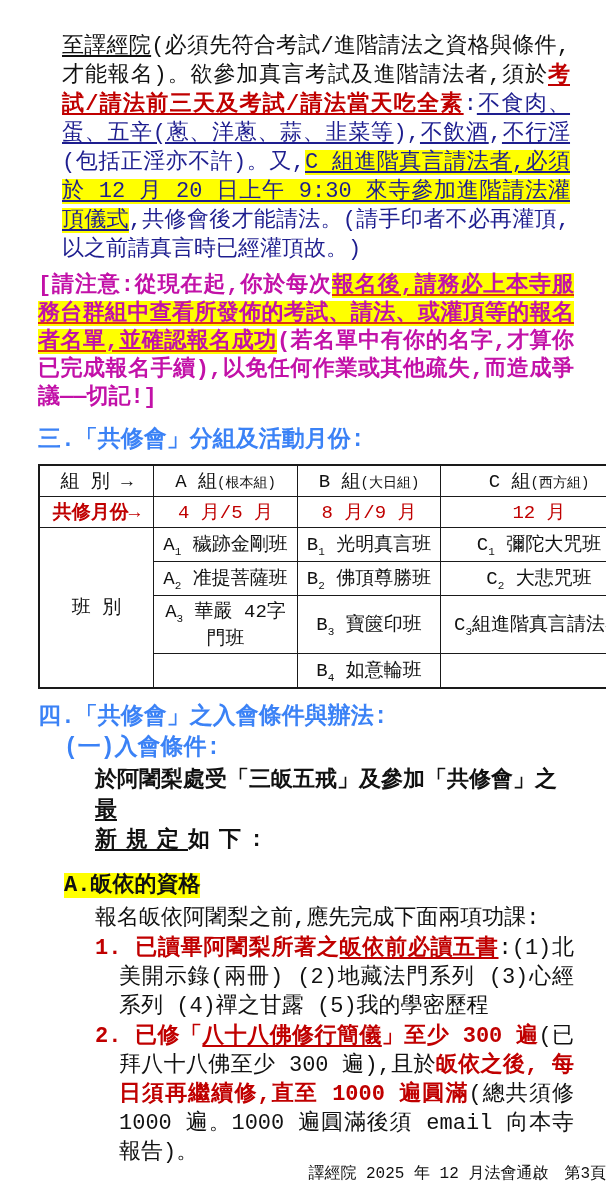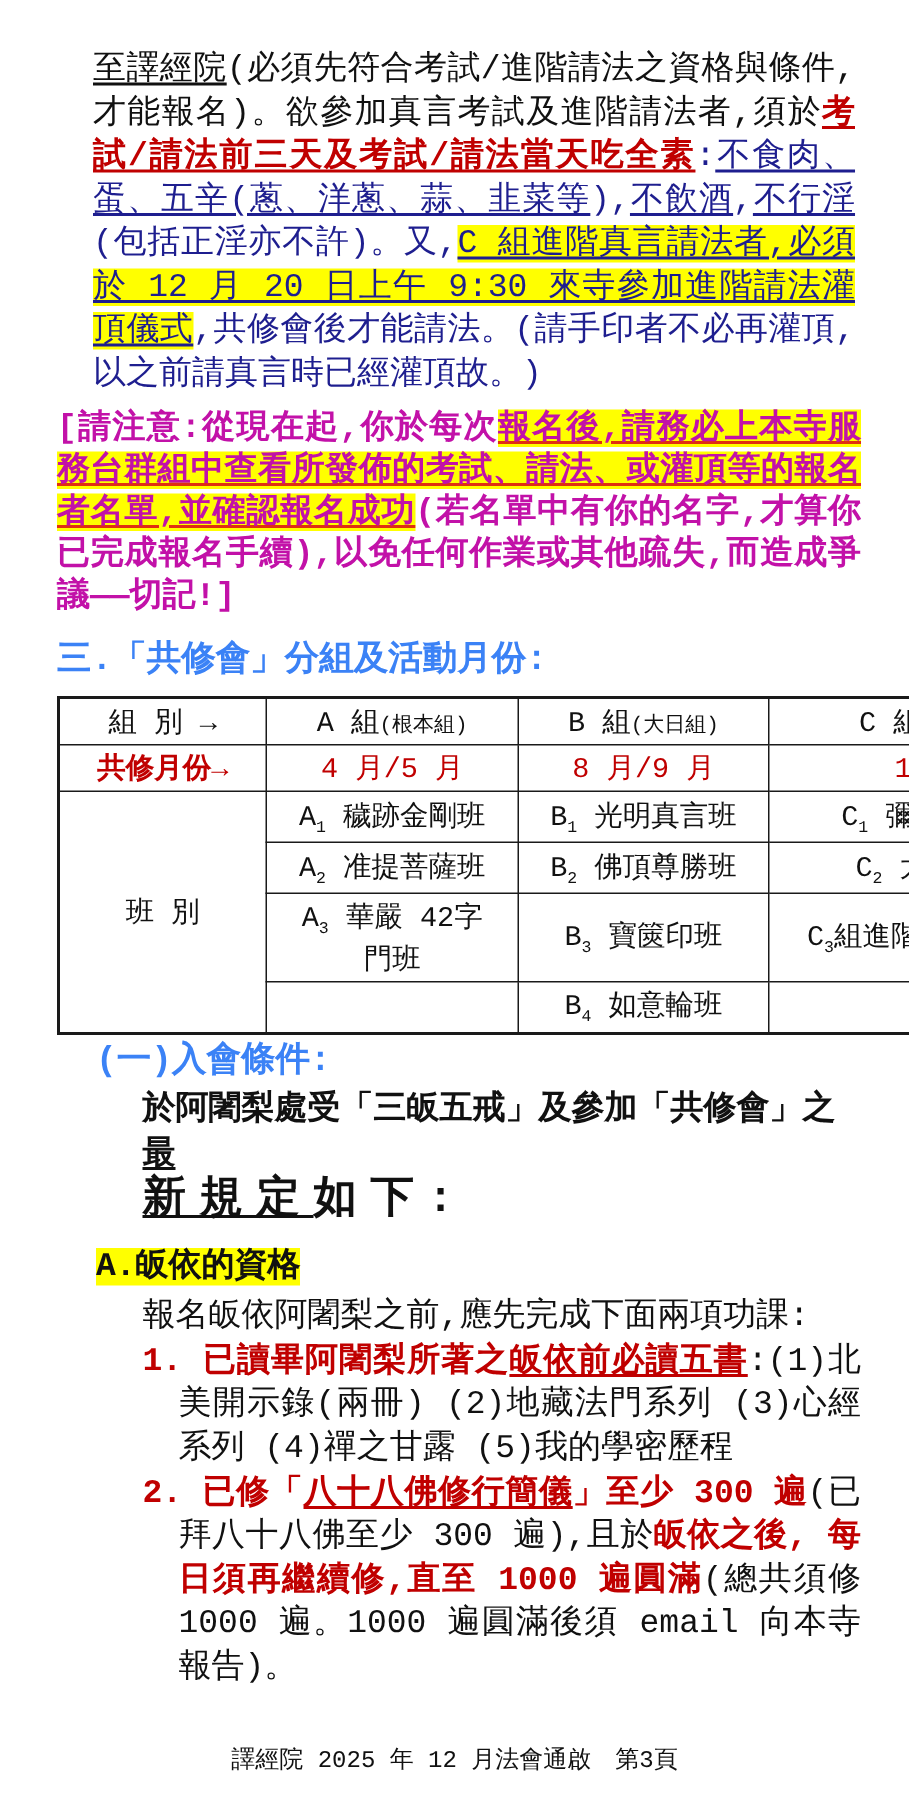--- a/index.html
+++ b/index.html
@@ -17,38 +17,38 @@
   .u{text-decoration:underline;text-underline-offset:3px;}
   .ured{text-decoration:underline;text-decoration-color:#E03010;text-decoration-thickness:2px;text-underline-offset:3px;}
   .hl{background:#FFFF00;}
   
   .p1{margin:32px 36px 0 62px;}
   .notice{margin:8px 32px 0 38px;font-size:22px;line-height:28px;}
   .h-blue{color:#3b82f6;font-weight:bold;font-size:23px;line-height:28px;}
   .h3{margin:14px 0 0 38px;}
   .intro2{margin:11px 36px 0 62px;}
   table.sched{border-collapse:collapse;margin:10px 0 0 38px;table-layout:fixed;width:530px;font-size:19px;}
-  table.sched td{border:1.6px solid #1a1a1a;padding:2px 20px;text-align:center;vertical-align:middle;}
+  table.sched td{border:1.6px solid #1a1a1a;padding:2px 8px;text-align:center;vertical-align:middle;}
   table.sched{border:2.5px solid #1a1a1a;}
   td.wc0{width:97px;}td.wc1{width:127px;}td.wc2{width:126px;}td.wc3{width:180px;}
   .paren{font-size:14px;}
   td.cls{text-align:left;padding-left:7px;height:29px;}
   sub{font-size:11px;}
   .redc{color:#C00000;}
   .redb{color:#C00000;font-weight:bold;}
   .notes{margin:10px 28px 0 38px;font-size:19px;line-height:25px;}
   .n2{padding-left:38px;}
   .h4{margin:14px 0 0 38px;}
   .sub1{margin:3px 0 0 64px;}
   .cond{margin:4px 36px 0 95px;font-weight:bold;font-size:22px;line-height:30px;}
-  .cond2{margin:0 36px 16px 95px;font-weight:bold;font-size:29px;line-height:30px;letter-spacing:9px;}
+  .cond2{margin:0 36px 16px 95px;font-weight:bold;font-size:22px;line-height:30px;letter-spacing:9px;}
   .ahead{margin:9px 0 0 64px;font-size:22px;line-height:28px;font-weight:bold;}
   .alead{margin:4px 36px 0 95px;}
   .item{margin:1px 32px 0 119px;text-indent:-24px;}
-  .footer{position:absolute;left:0;right:0;bottom:16px;text-align:center;font-size:16px;color:#111;}
+  .footer{position:absolute;left:0;right:0;bottom:16px;text-align:right;font-size:16px;color:#111;}
 </style>
 </head>
 <body>
 
 <div class="page">
 
   <p class="p p1"><span class="k u">至譯經院</span><span class="k">(必須先符合考試/進階請法之資格與條件,才能報名)。欲參加真言考試及進階請法者,須於</span><span class="red u">考試/請法前三天及考試/請法當天吃全素</span><span class="nav">:</span><span class="nav u">不食肉、蛋、五辛(蔥、洋蔥、蒜、韭菜等</span><span class="nav">),</span><span class="nav u">不飲酒</span><span class="nav">,</span><span class="nav u">不行淫</span><span class="nav">(包括正淫亦不許)。又,</span><span class="nav u hl">C 組進階真言請法者,必須於 12 月 20 日上午 9:30 來寺參加進階請法灌頂儀式</span><span class="nav">,共修會後才能請法。(請手印者不必再灌頂,以之前請真言時已經灌頂故。)</span></p>
 
   <p class="p notice"><span class="mag">[請注意:從現在起,你於每次</span><span class="mag ured hl">報名後,請務必上本寺服務台群組中查看所發佈的考試、請法、或灌頂等的報名者名單,並確認報名成功</span><span class="mag">(若名單中有你的名字,才算你已完成報名手續),以免任何作業或其他疏失,而造成爭議——切記!]</span></p>
 
@@ -87,20 +87,21 @@
     </tr>
     <tr>
       <td class="cls"></td>
       <td class="cls"><span>B</span><sub>4</sub> <span>如意輪班</span></td>
       <td class="cls"></td>
     </tr>
   </tbody>
     </table>
 
 
+  <div class="h-blue h4">四.「共修會」之入會條件與辦法:</div>
   <div class="h-blue sub1">(一)入會條件:</div>
 
   <div class="cond"><span class="k b">於阿闍梨處受「三皈五戒」及參加「共修會」之</span><span class="k b u">最</span></div>
   <div class="cond2"><span class="k b u">新規定</span><span class="k b">如下:</span></div>
 
   <div class="ahead"><span class="hl">A.皈依的資格</span></div>
   <p class="p alead">報名皈依阿闍梨之前,應先完成下面兩項功課:</p>
   <p class="p item"><span class="red">1. </span><span class="red">已讀畢阿闍梨所著之</span><span class="red u">皈依前必讀五書</span><span class="k">:(1)北美開示錄(兩冊) (2)地藏法門系列 (3)心經系列 (4)禪之甘露 (5)我的學密歷程</span></p>
   <p class="p item"><span class="red">2. </span><span class="red">已修「</span><span class="red u">八十八佛修行簡儀</span><span class="red">」至少 300 遍</span><span class="k">(已拜八十八佛至少 300 遍),且於</span><span class="red">皈依之後, 每日須再繼續修,直至 1000 遍圓滿</span><span class="k">(總共須修 1000 遍。1000 遍圓滿後須 email 向本寺報告)。</span></p>
 

